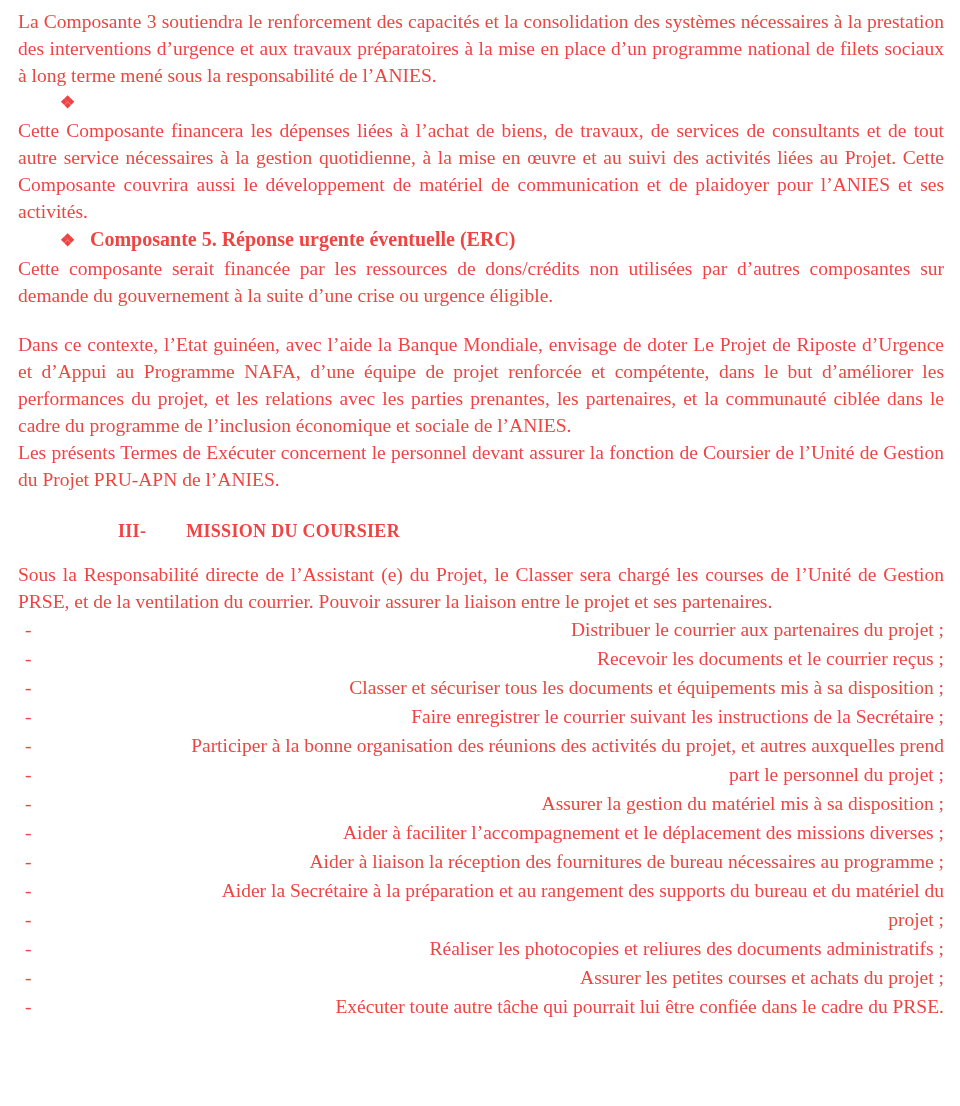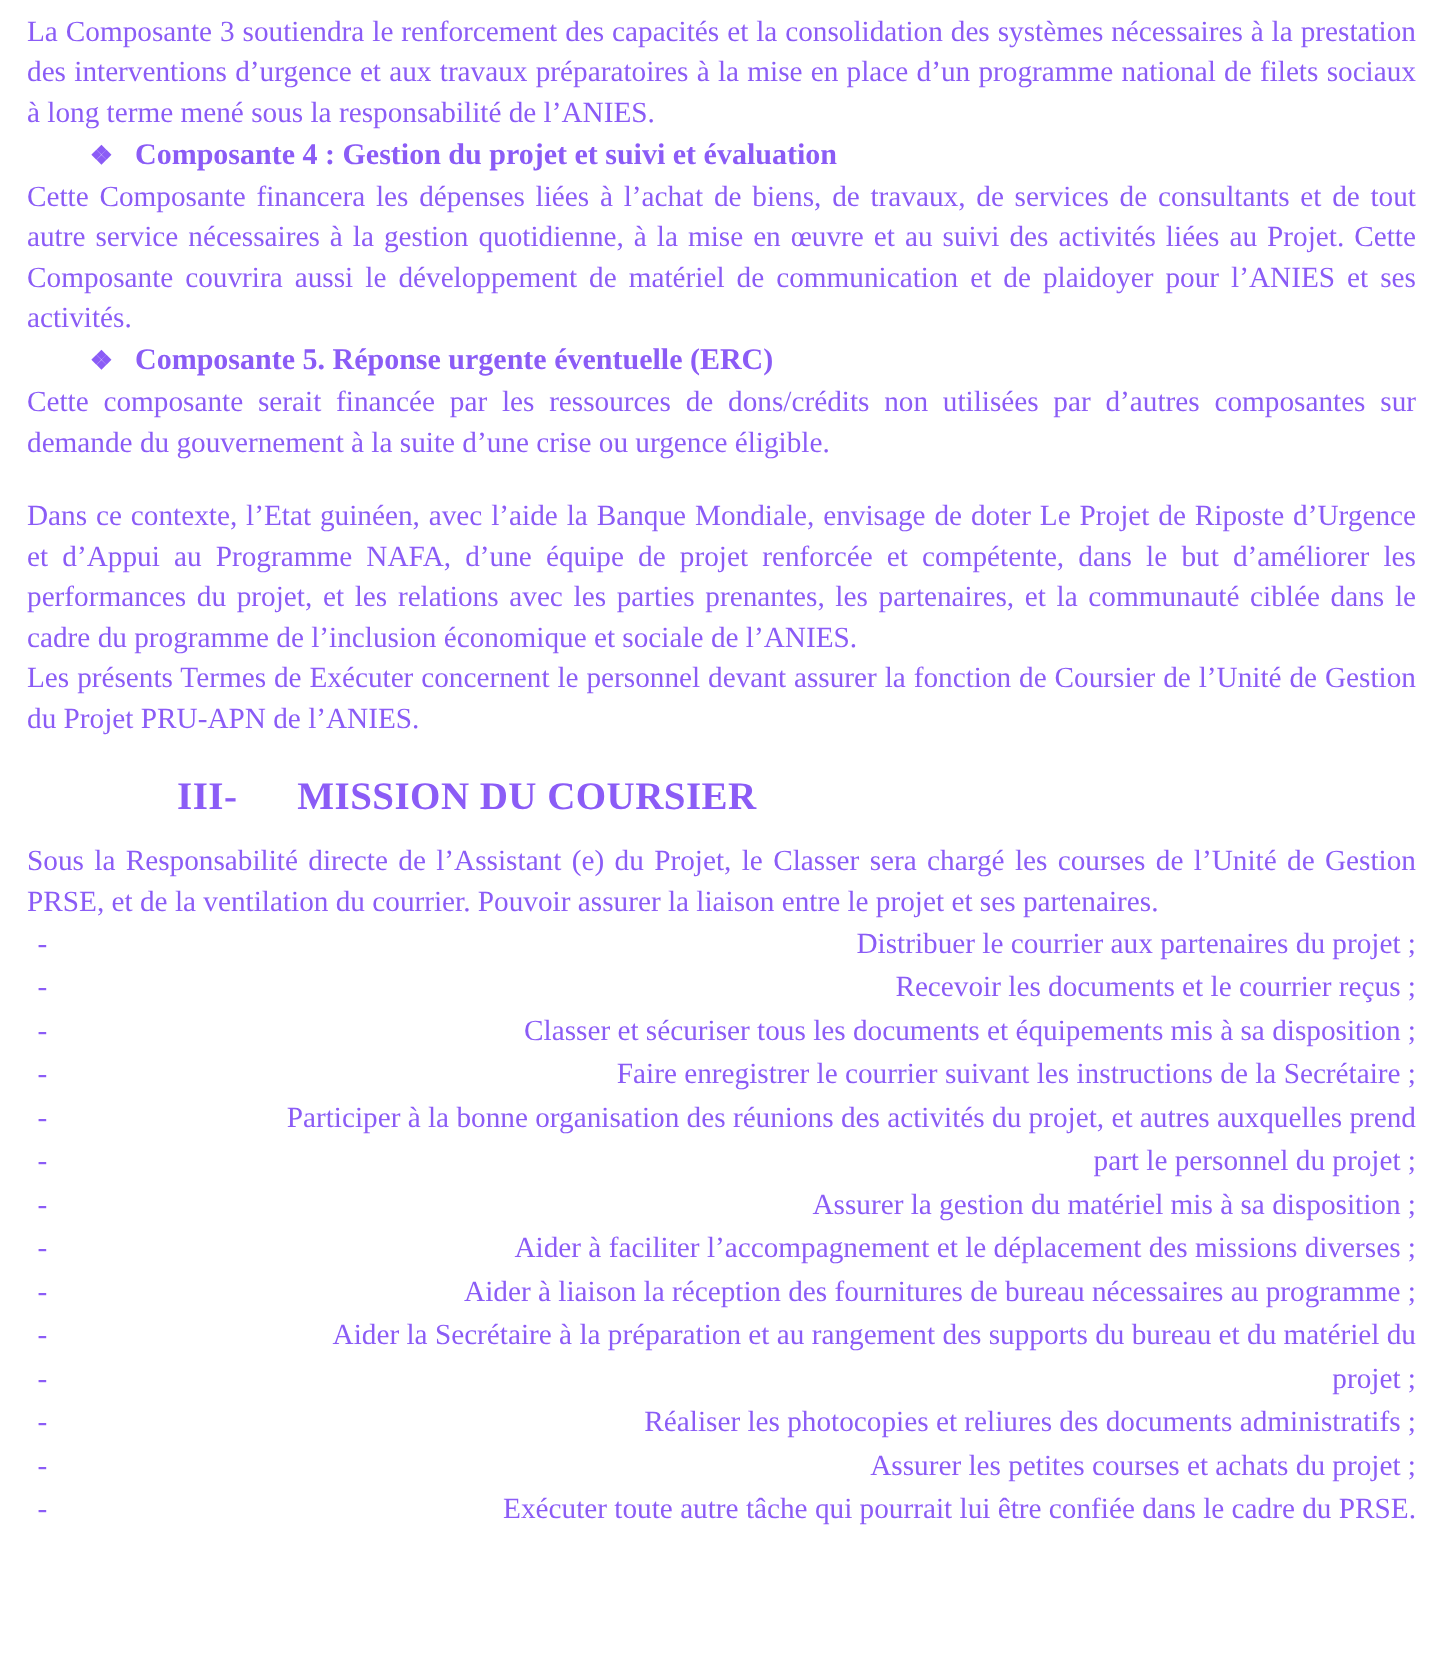--- a/index.html
+++ b/index.html
@@ -13,21 +13,21 @@
     overflow: hidden;
   }
   .page {
     box-sizing: border-box;
     width: 960px;
     height: 804px;
     padding: 8px 16px 0 18px;
     font-family: "Liberation Serif", "DejaVu Serif", serif;
     font-size: 19.5px;
     line-height: 27px;
-    color: #8b5cf6;
+    color: #ef4444;
     background: #ffffff;
   }
   p.para {
     margin: 0;
     text-align: justify;
   }
   .bullet-heading {
     display: flex;
     align-items: baseline;
     font-weight: bold;
@@ -41,21 +41,21 @@
     flex: 0 0 30px;
     font-size: 17px;
   }
   .para-contexte {
     margin-top: 22px !important;
   }
   .section-heading {
     display: flex;
     align-items: baseline;
     font-weight: bold;
-    font-size: 26px;
+    font-size: 18px;
     line-height: 28px;
     margin: 24px 0 16px 100px;
     letter-spacing: 0.3px;
   }
   .section-number {
     margin-right: 40px;
   }
   .tasks-intro {
     margin: 0;
     font-weight: bold;
@@ -82,21 +82,20 @@
 </style>
 </head>
 <body>
 
 <div class="page">
 
   <p class="para">La Composante 3 soutiendra le renforcement des capacités et la consolidation des systèmes nécessaires à la prestation des interventions d’urgence et aux travaux préparatoires à la mise en place d’un programme national de filets sociaux à long terme mené sous la responsabilité de l’ANIES.</p>
 
   <div class="bullet-heading">
     <span class="bullet-glyph">❖</span>
-    <span>Composante 4 : Gestion du projet et suivi et évaluation</span>
   </div>
 
   <p class="para">Cette Composante financera les dépenses liées à l’achat de biens, de travaux, de services de consultants et de tout autre service nécessaires à la gestion quotidienne, à la mise en œuvre et au suivi des activités liées au Projet. Cette Composante couvrira aussi le développement de matériel de communication et de plaidoyer pour l’ANIES et ses activités.</p>
 
   <div class="bullet-heading">
     <span class="bullet-glyph">❖</span>
     <span>Composante 5. Réponse urgente éventuelle (ERC)</span>
   </div>
 
   <p class="para">Cette composante serait financée par les ressources de dons/crédits non utilisées par d’autres composantes sur demande du gouvernement à la suite d’une crise ou urgence éligible.</p>

